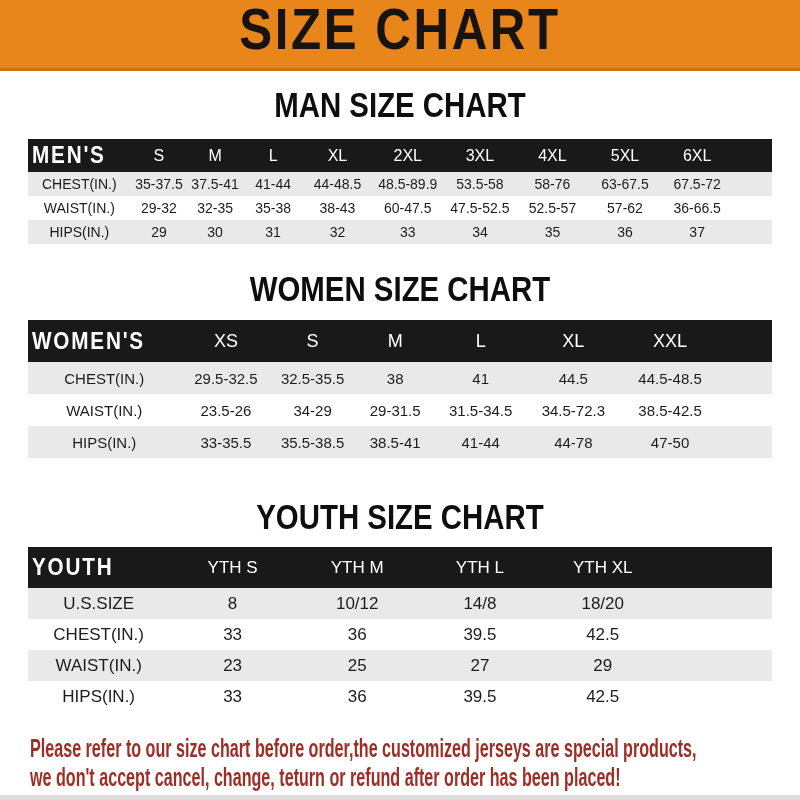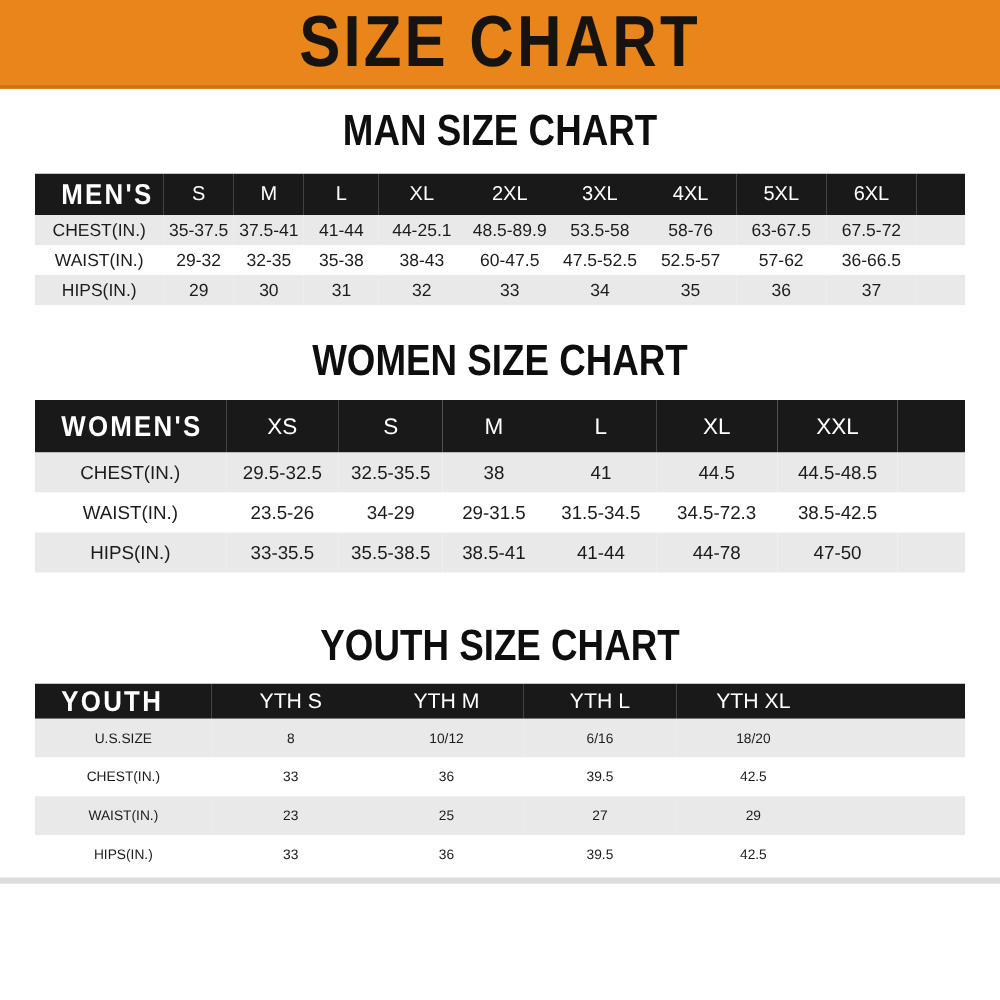--- a/index.html
+++ b/index.html
@@ -9,21 +9,21 @@
     overflow: hidden;
     font-family: "Liberation Sans", sans-serif;
   }
   .page { width: 800px; height: 800px; position: relative; }
 
   
   .banner {
     height: 68px;
     background: var(--banner-bg, #E8851B);
     border-bottom: 3px solid #CE730E;
-    display: flex; align-items: center; justify-content: center;
+    display: flex; justify-content: center;
   }
   .banner h1 {
     margin: 0;
     font-size: 58px; line-height: 58px;
     font-weight: bold;
     color: #171310;
     letter-spacing: 3px;
     transform: scaleX(0.85);
     white-space: nowrap;
   }
@@ -54,21 +54,21 @@
   }
   .size-table thead tr {
     background: var(--header-bar, #191919);
   }
   .size-table th {
     color: #ffffff;
     font-weight: normal;
     text-align: center;
     padding: 0;
   }
-  .size-table th.bar-title { text-align: left; padding-left: 21px; }
+  .size-table th.bar-title { text-align: left; padding-left: 4px; }
   .size-table th.bar-title .cond {
     display: inline-block;
     font-weight: bold;
     letter-spacing: 2px;
     transform: scaleX(0.9);
     transform-origin: 0 50%;
     white-space: nowrap;
   }
   .size-table td {
     text-align: center;
@@ -83,25 +83,25 @@
   .t0 .bar-title .cond { font-size: 23px; }
   .t0 .bar-size { font-size: 16px; }
   .t0 td { font-size: 14px; }
 
   .t1 thead tr { height: 42px; }
   .t1 tbody tr { height: 32px; }
   .t1 .bar-title .cond { font-size: 23px; }
   .t1 .bar-size { font-size: 18px; }
   .t1 td { font-size: 15px; }
 
-  .t2 thead tr { height: 28px; }
+  .t2 thead tr { height: 41px; }
   .t2 tbody tr { height: 31px; }
   .t2 .bar-title .cond { font-size: 23px; }
   .t2 .bar-size { font-size: 17px; }
-  .t2 td { font-size: 11px; }
+  .t2 td { font-size: 17px; }
 
   
   .notice {
     margin-top: 22px;
     padding-left: 30px;
   }
   .notice p {
     margin: 0;
     font-size: 26px;
     line-height: 29px;
@@ -157,21 +157,21 @@
               <th class="bar-size">6XL</th>
               <th class="bar-size"></th>
             </tr>
           </thead>
           <tbody>
             <tr>
               <td>CHEST(IN.)</td>
               <td>35-37.5</td>
               <td>37.5-41</td>
               <td>41-44</td>
-              <td>44-25.1</td>
+              <td>44-48.5</td>
               <td>48.5-89.9</td>
               <td>53.5-58</td>
               <td>58-76</td>
               <td>63-67.5</td>
               <td>67.5-72</td>
               <td></td>
             </tr>
             <tr>
               <td>WAIST(IN.)</td>
               <td>29-32</td>
@@ -285,21 +285,21 @@
               <th class="bar-size">YTH L</th>
               <th class="bar-size">YTH XL</th>
               <th class="bar-size"></th>
             </tr>
           </thead>
           <tbody>
             <tr>
               <td>U.S.SIZE</td>
               <td>8</td>
               <td>10/12</td>
-              <td>6/16</td>
+              <td>14/8</td>
               <td>18/20</td>
               <td></td>
             </tr>
             <tr>
               <td>CHEST(IN.)</td>
               <td>33</td>
               <td>36</td>
               <td>39.5</td>
               <td>42.5</td>
               <td></td>
@@ -318,16 +318,20 @@
               <td>36</td>
               <td>39.5</td>
               <td>42.5</td>
               <td></td>
             </tr>
           </tbody>
         </table>
       </div>
   </section>
 
+  <footer class="notice">
+    <p>Please refer to our size chart before order,the customized jerseys are special products,</p>
+    <p>we don't accept cancel, change, teturn or refund after order has been placed!</p>
+  </footer>
 
   <div class="bottom-strip"></div>
 
 </div>
 
 </body></html>

